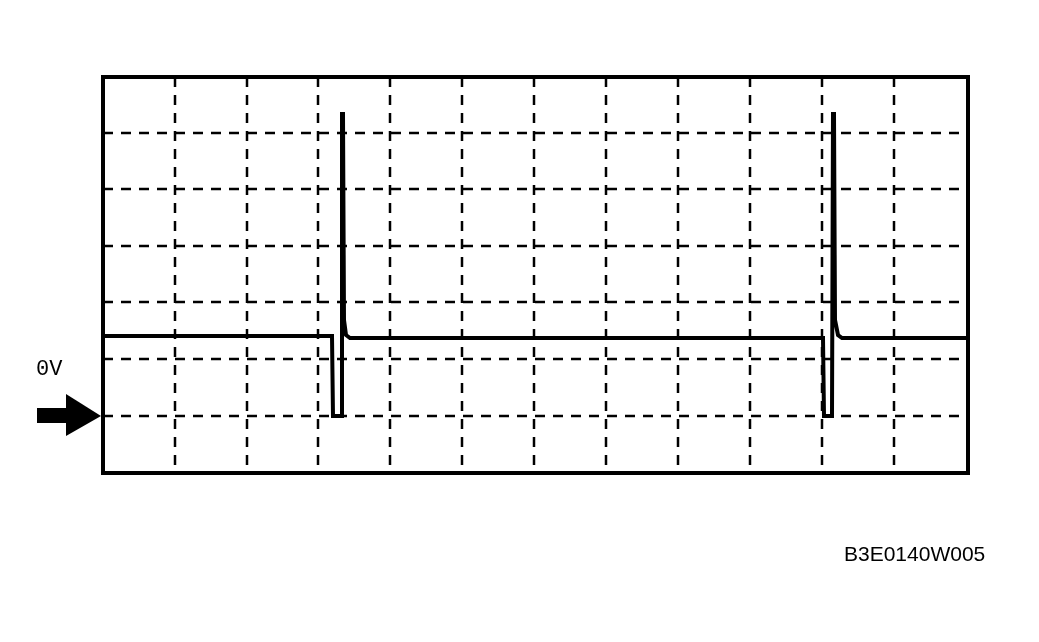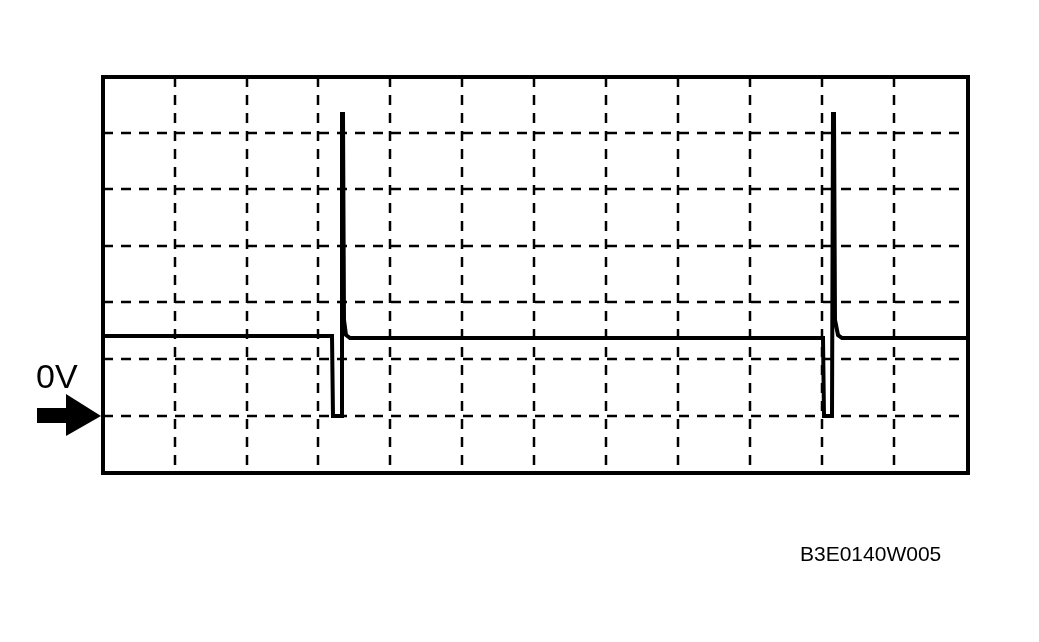--- a/index.html
+++ b/index.html
@@ -1,21 +1,21 @@
 <!DOCTYPE html>
 <html><head>
   <meta charset="utf-8">
   <style>
     html, body { margin: 0; padding: 0; background: #ffffff; }
     body { width: 1039px; height: 642px; position: relative; overflow: hidden;
            font-family: "Liberation Sans", sans-serif; }
     #scope { position: absolute; left: 0; top: 0; }
-    .label-0v { position: absolute; left: 36px; top: 357px; font-size: 34px; color: #000;
-                font-family: Liberation Sans, sans-serif; letter-spacing: 0px; }
-    .fig-id { position: absolute; left: 800px; top: 542px; font-size: 21px; color: #000;
+    .label-0v { position: absolute; left: 36px; top: 357px; font-size: 22px; color: #000;
+                font-family: Liberation Mono, monospace; letter-spacing: 0px; }
+    .fig-id { position: absolute; left: 844px; top: 542px; font-size: 21px; color: #000;
               font-family: "Liberation Sans", sans-serif; }
   </style>
 </head>
 <body>
 
 <svg id="scope" width="1039" height="642" viewBox="0 0 1039 642" xmlns="http://www.w3.org/2000/svg">
   <g id="grid-v">
       <line x1="175" x2="175" y1="77" y2="473" stroke="#000000" stroke-width="2.5" stroke-dasharray="10 8"></line>
       <line x1="247" x2="247" y1="77" y2="473" stroke="#000000" stroke-width="2.5" stroke-dasharray="10 8"></line>
       <line x1="318" x2="318" y1="77" y2="473" stroke="#000000" stroke-width="2.5" stroke-dasharray="10 8"></line>

